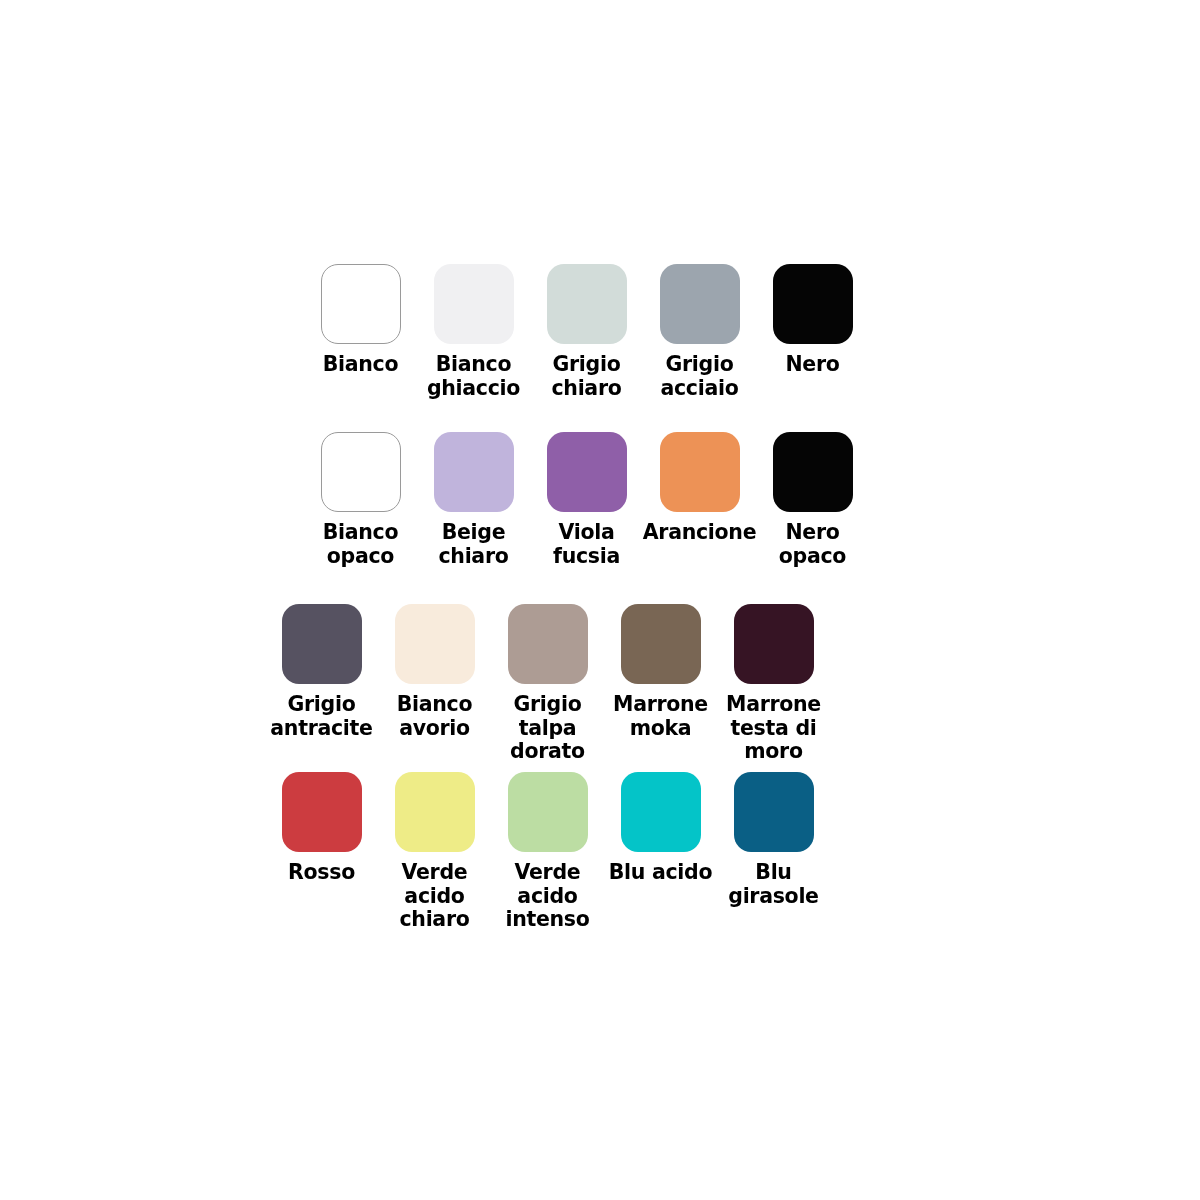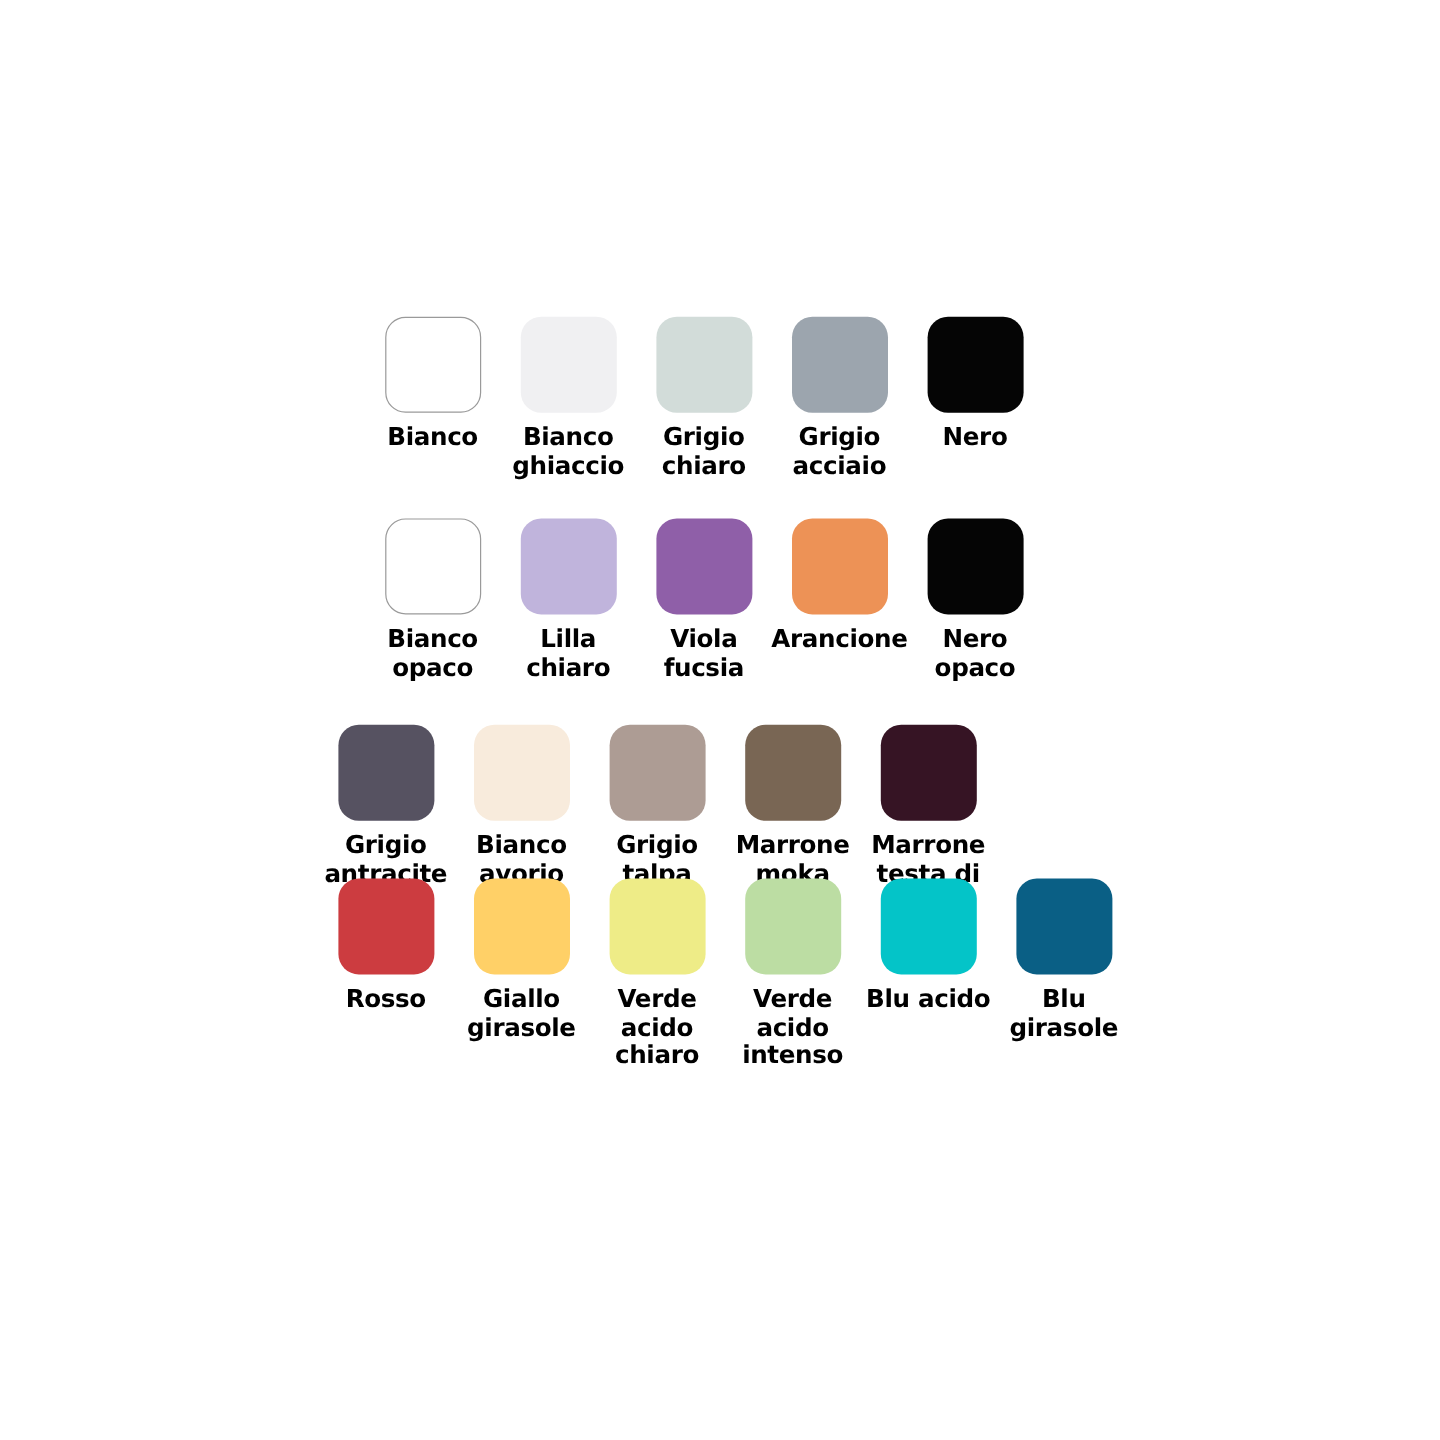--- a/index.html
+++ b/index.html
@@ -49,21 +49,21 @@
     font-size: 20.5px;
     font-weight: bold;
     line-height: 1.15;
     letter-spacing: -0.3px;
     color: #000000;
     white-space: pre-line;
   }
   .r1 { top: 264px; }
   .r2 { top: 432px; }
   .r3 { top: 604px; }
-  .r4 { top: 732px; }
+  .r4 { top: 772px; }
 </style>
 </head>
 <body>
 
 <div id="palette">
   <div class="swatch-row row-a r1">
       <div class="swatch-cell">
         <div class="swatch-chip outlined" style="background: rgb(255, 255, 255);"></div>
         <div class="swatch-label">Bianco</div>
       </div>
@@ -88,21 +88,21 @@
       </div>
     </div>
   <div class="swatch-row row-a r2">
       <div class="swatch-cell">
         <div class="swatch-chip outlined" style="background: rgb(255, 255, 255);"></div>
         <div class="swatch-label">Bianco
 opaco</div>
       </div>
       <div class="swatch-cell">
         <div class="swatch-chip" style="background: rgb(192, 180, 220);"></div>
-        <div class="swatch-label">Lilla
+        <div class="swatch-label">Beige
 chiaro</div>
       </div>
       <div class="swatch-cell">
         <div class="swatch-chip" style="background: rgb(143, 95, 168);"></div>
         <div class="swatch-label">Viola
 fucsia</div>
       </div>
       <div class="swatch-cell">
         <div class="swatch-chip" style="background: rgb(237, 146, 86);"></div>
         <div class="swatch-label">Arancione</div>
@@ -141,25 +141,20 @@
 testa di
 moro</div>
       </div>
     </div>
   <div class="swatch-row row-b r4">
       <div class="swatch-cell">
         <div class="swatch-chip" style="background: rgb(204, 60, 64);"></div>
         <div class="swatch-label">Rosso</div>
       </div>
       <div class="swatch-cell">
-        <div class="swatch-chip" style="background: rgb(255, 208, 103);"></div>
-        <div class="swatch-label">Giallo
-girasole</div>
-      </div>
-      <div class="swatch-cell">
         <div class="swatch-chip" style="background: rgb(238, 236, 135);"></div>
         <div class="swatch-label">Verde
 acido
 chiaro</div>
       </div>
       <div class="swatch-cell">
         <div class="swatch-chip" style="background: rgb(188, 221, 163);"></div>
         <div class="swatch-label">Verde
 acido
 intenso</div>

